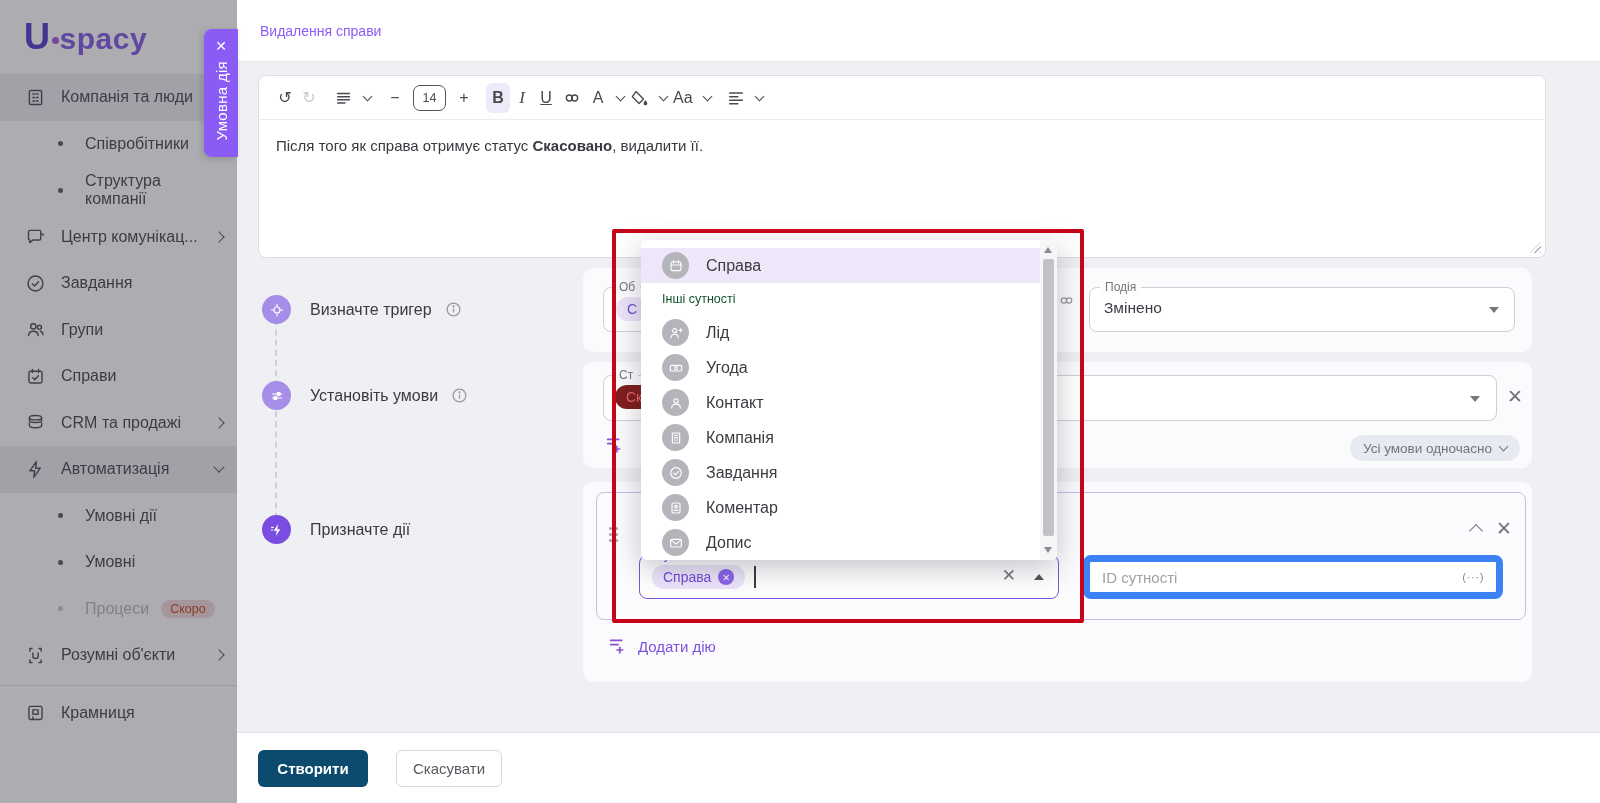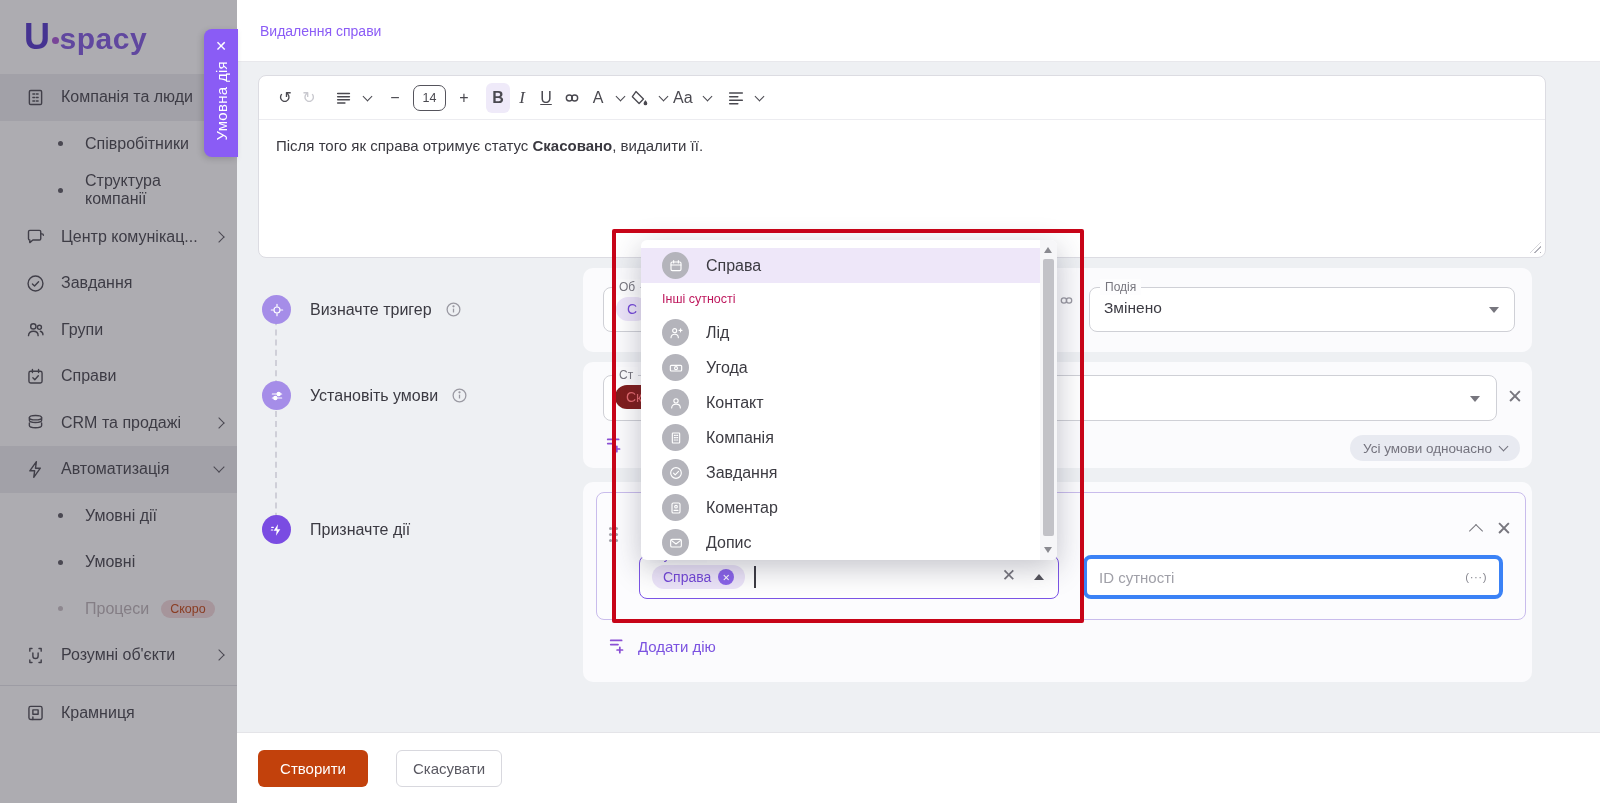--- a/index.html
+++ b/index.html
@@ -83,45 +83,45 @@
   .pill{position:absolute;display:flex;align-items:center;gap:8px;background:#e8eaf1;border-radius:13px;height:26px;padding:0 13px;font-size:13.5px;color:#74737e;cursor:pointer}
   .pill-chev{width:7px;height:7px;border-right:1.6px solid #74737e;border-bottom:1.6px solid #74737e;transform:rotate(45deg);margin-top:-3px}
   .addic svg{stroke:#8a4fd4;fill:none;stroke-width:1.9;stroke-linecap:round}
   .action-box{position:absolute;left:13px;top:10px;width:930px;height:128px;background:#fcfcfe;border:1px solid #c9bcec;border-radius:8px}
   .dots{position:absolute;left:12px;top:34px;width:3px;height:3px;border-radius:50%;background:#a3a2aa;box-shadow:6px 0 0 #a3a2aa,0 6px 0 #a3a2aa,6px 6px 0 #a3a2aa,0 12px 0 #a3a2aa,6px 12px 0 #a3a2aa}
   .chev-up-ic{position:absolute;width:10px;height:10px;border-left:1.8px solid #77767e;border-top:1.8px solid #77767e;transform:rotate(45deg)}
   .entity-sel{position:absolute;left:42px;top:62px;width:420px;height:44px;background:#fff;border:1.8px solid #7c55e6;border-radius:8px}
   .entity-sel .flabel{color:#7b52e0}
   .chip-x{width:16px;height:16px;border-radius:50%;background:#8a63ea;color:#fff;font-size:9.5px;display:flex;align-items:center;justify-content:center;margin-left:7px;cursor:pointer}
   .cursor-bar{width:1.5px;height:22px;background:#3c3b42;margin-left:9px}
-  .id-wrap{position:absolute;left:486px;top:62px;width:420px;height:44px;background:#fff;border:4px solid #3b82f6;border-radius:8px;display:flex;align-items:center;padding:0 12px}
+  .id-wrap{position:absolute;left:486px;top:62px;width:420px;height:44px;background:#fff;border:7px solid #3b82f6;border-radius:8px;display:flex;align-items:center;padding:0 12px}
   .id-wrap input{border:none;outline:none;flex:1;font-size:15px;color:#3c3b42;font-family:inherit;background:transparent}
   .id-wrap input::placeholder{color:#a0a0a8}
   .var-ic{font-size:11.5px;color:#8a8a92;letter-spacing:.5px}
   .add-action{position:absolute;left:25px;top:153px;display:flex;align-items:center;gap:10px;color:#7b52e0;font-size:15px;font-weight:500;cursor:pointer}
 
   
   .popover{position:absolute;left:404px;top:240px;width:416px;height:320px;background:#fff;border-radius:6px;box-shadow:0 8px 30px rgba(40,40,65,.28);z-index:20}
   .pop-list{position:absolute;left:0;top:0;right:17px;bottom:0;padding-top:8px;overflow:hidden}
   .prow{height:35px;display:flex;align-items:center;padding-left:21px;gap:17px;font-size:16px;color:#3c3b42;cursor:pointer}
   .prow.sel{background:#eee7f9}
-  .pgroup{height:32px;display:flex;align-items:center;padding-left:21px;font-size:12.5px;color:#be185d}
+  .pgroup{height:32px;display:flex;align-items:center;padding-left:21px;font-size:12.5px;color:#14532d}
   .pic{width:27px;height:27px;border-radius:50%;background:#b4b4bb;display:flex;align-items:center;justify-content:center;flex:0 0 auto}
   .pic svg{stroke:#fff;fill:none;stroke-width:1.7;stroke-linecap:round;stroke-linejoin:round}
   .sbar{position:absolute;right:0;top:0;bottom:0;width:17px;background:#f6f6f8;border-radius:0 6px 6px 0}
   .sb-thumb{position:absolute;left:3px;top:19px;width:11px;height:277px;background:#c2c2c7;border-radius:2px;cursor:pointer}
   .sb-arr{position:absolute;left:4px;width:0;height:0;border-left:4.5px solid transparent;border-right:4.5px solid transparent;cursor:pointer}
   .sb-arr.up{top:7px;border-bottom:6px solid #8a8a90}
   .sb-arr.dn{bottom:7px;border-top:6px solid #8a8a90}
 
   
   .annotation{position:absolute;left:375px;top:229px;width:472px;height:394px;border:4px solid #c70418;border-radius:2px;z-index:30;pointer-events:none}
   .mfooter{position:absolute;left:0;right:0;bottom:0;height:71px;background:#fff;border-top:1px solid #e4e4e8;display:flex;align-items:center;padding:0 21px;gap:28px;z-index:2}
   .btn{height:37px;border-radius:6px;font-size:15px;display:flex;align-items:center;justify-content:center;cursor:pointer;font-family:inherit}
-  .btn-primary{width:110px;background:#c2410c;color:#fff;font-weight:400;border:none}
+  .btn-primary{width:110px;background:#0c4a6e;color:#fff;font-weight:700;border:none}
   .btn-secondary{width:106px;background:#fff;color:#5a5962;border:1px solid #d8d8de}
 </style>
 </head>
 <body>
 
 <aside class="sidebar">
   <div class="logo">
     <span class="logo-u">U</span>
     <span class="logo-dot"></span>
     <span class="logo-rest">spacy</span>

